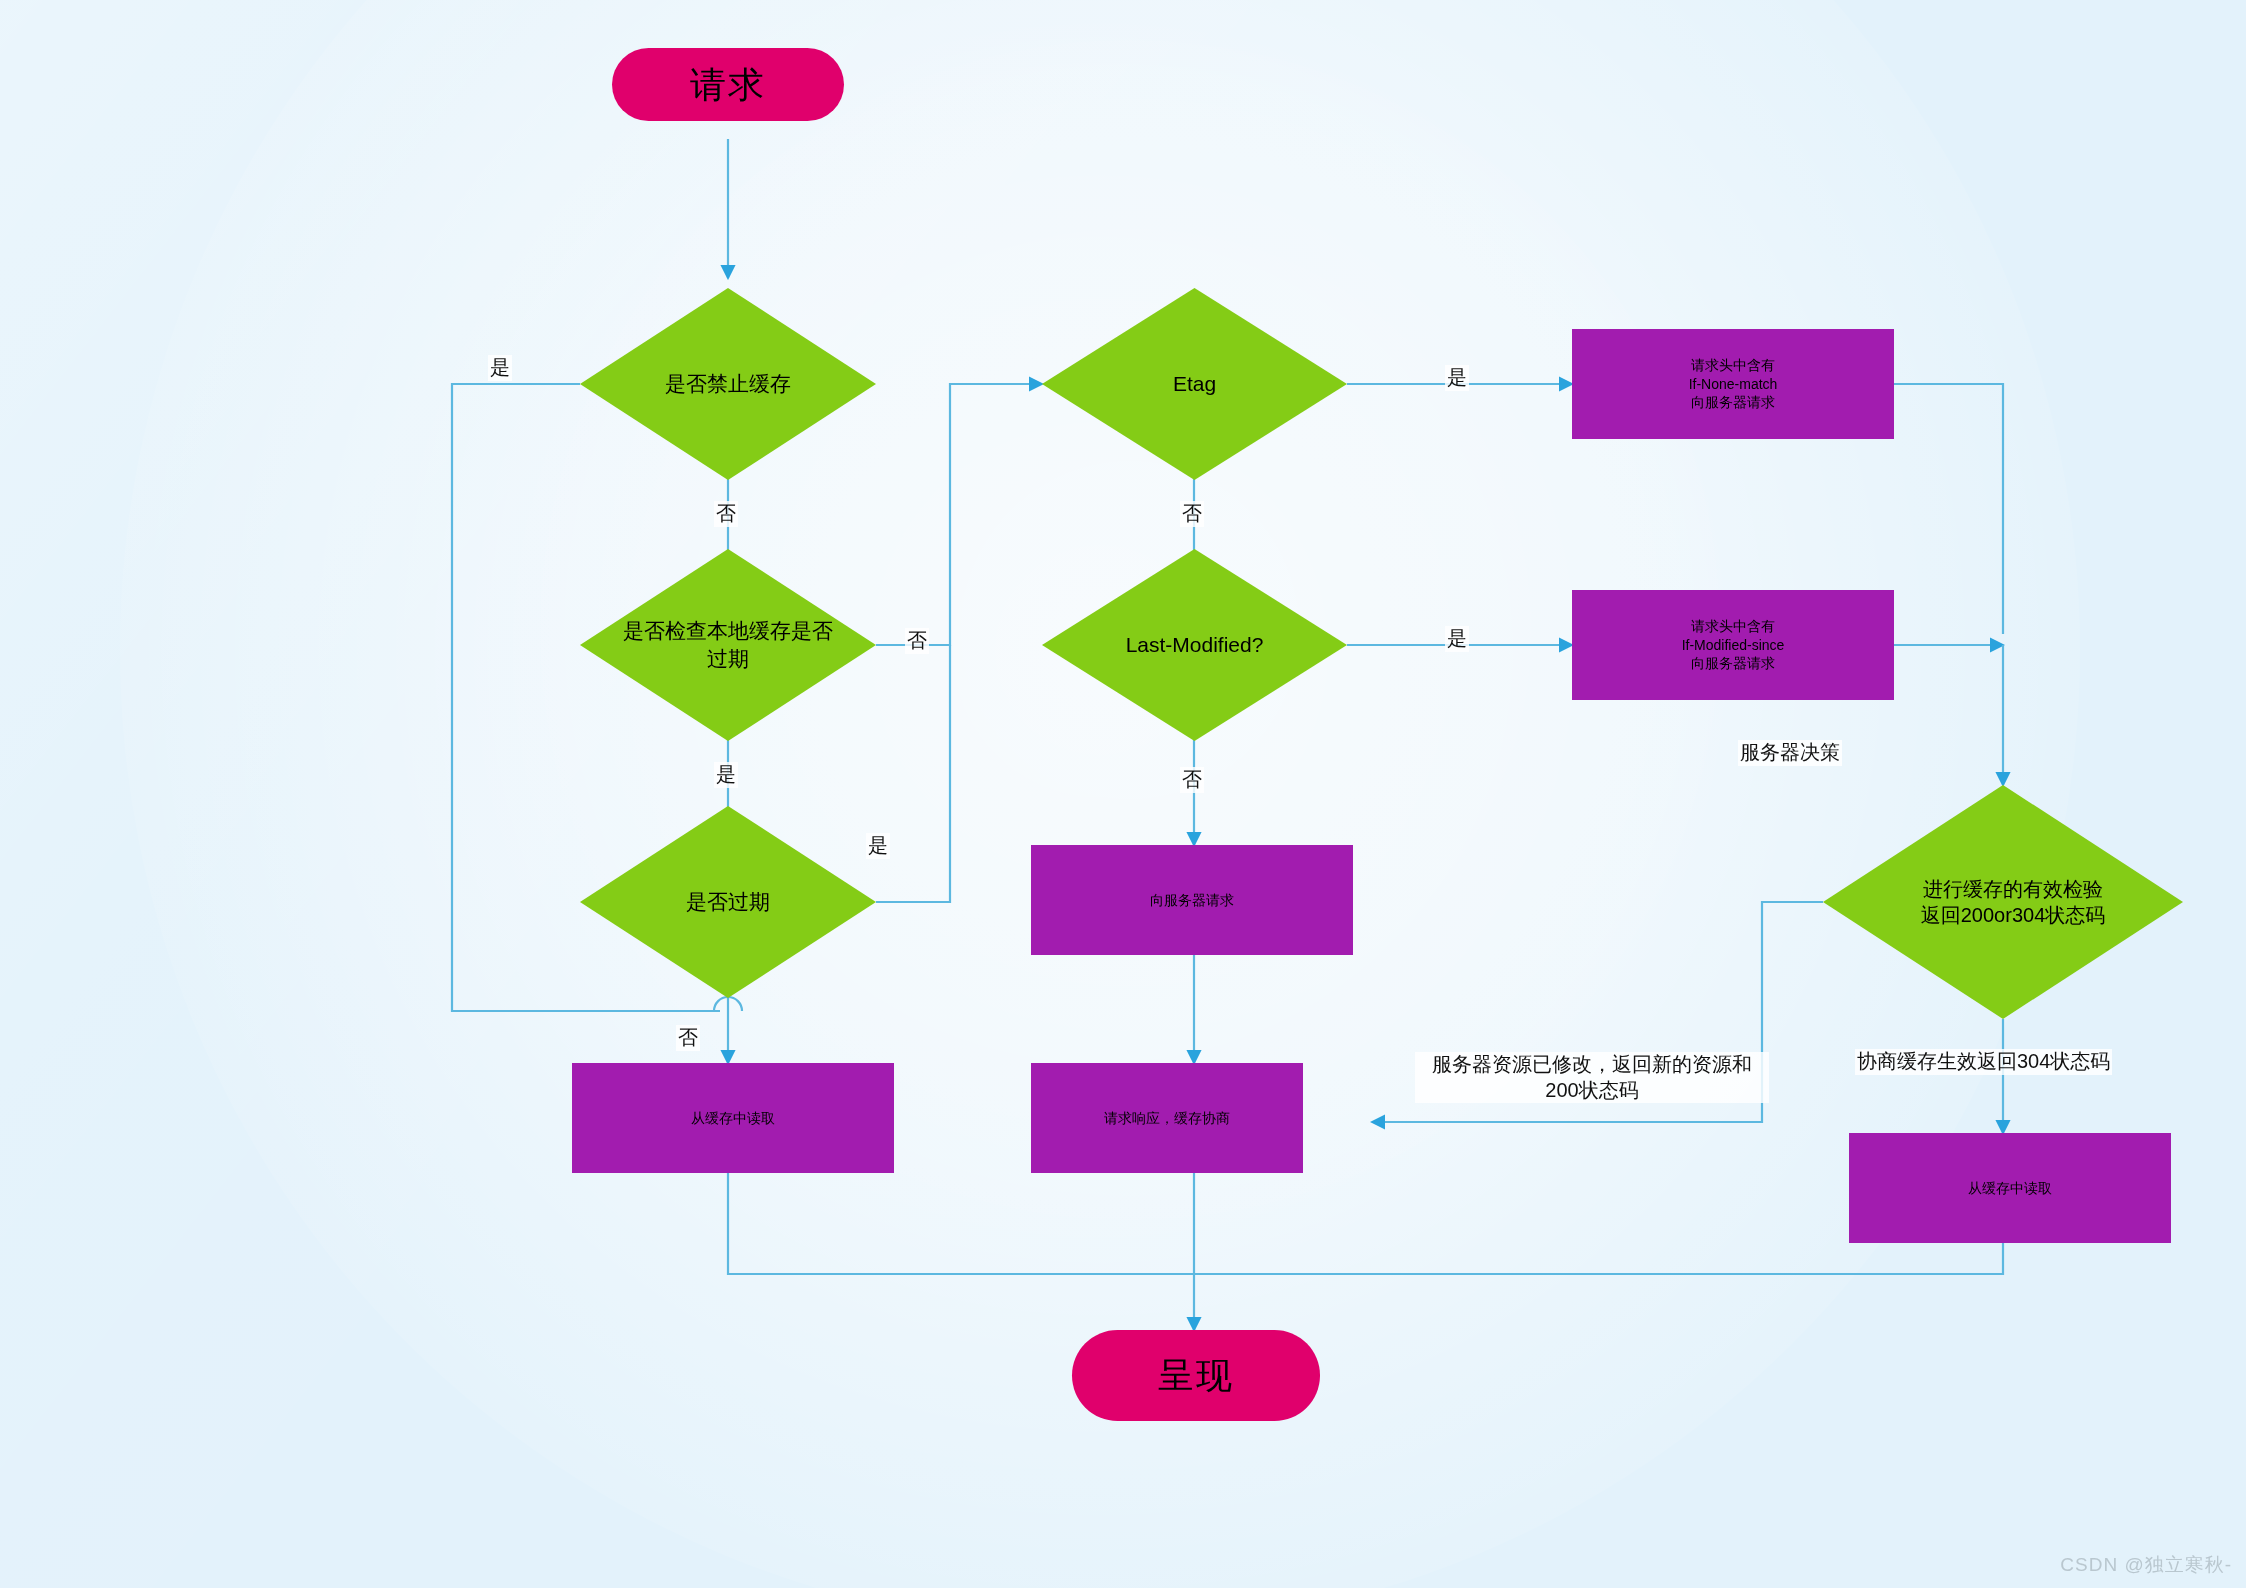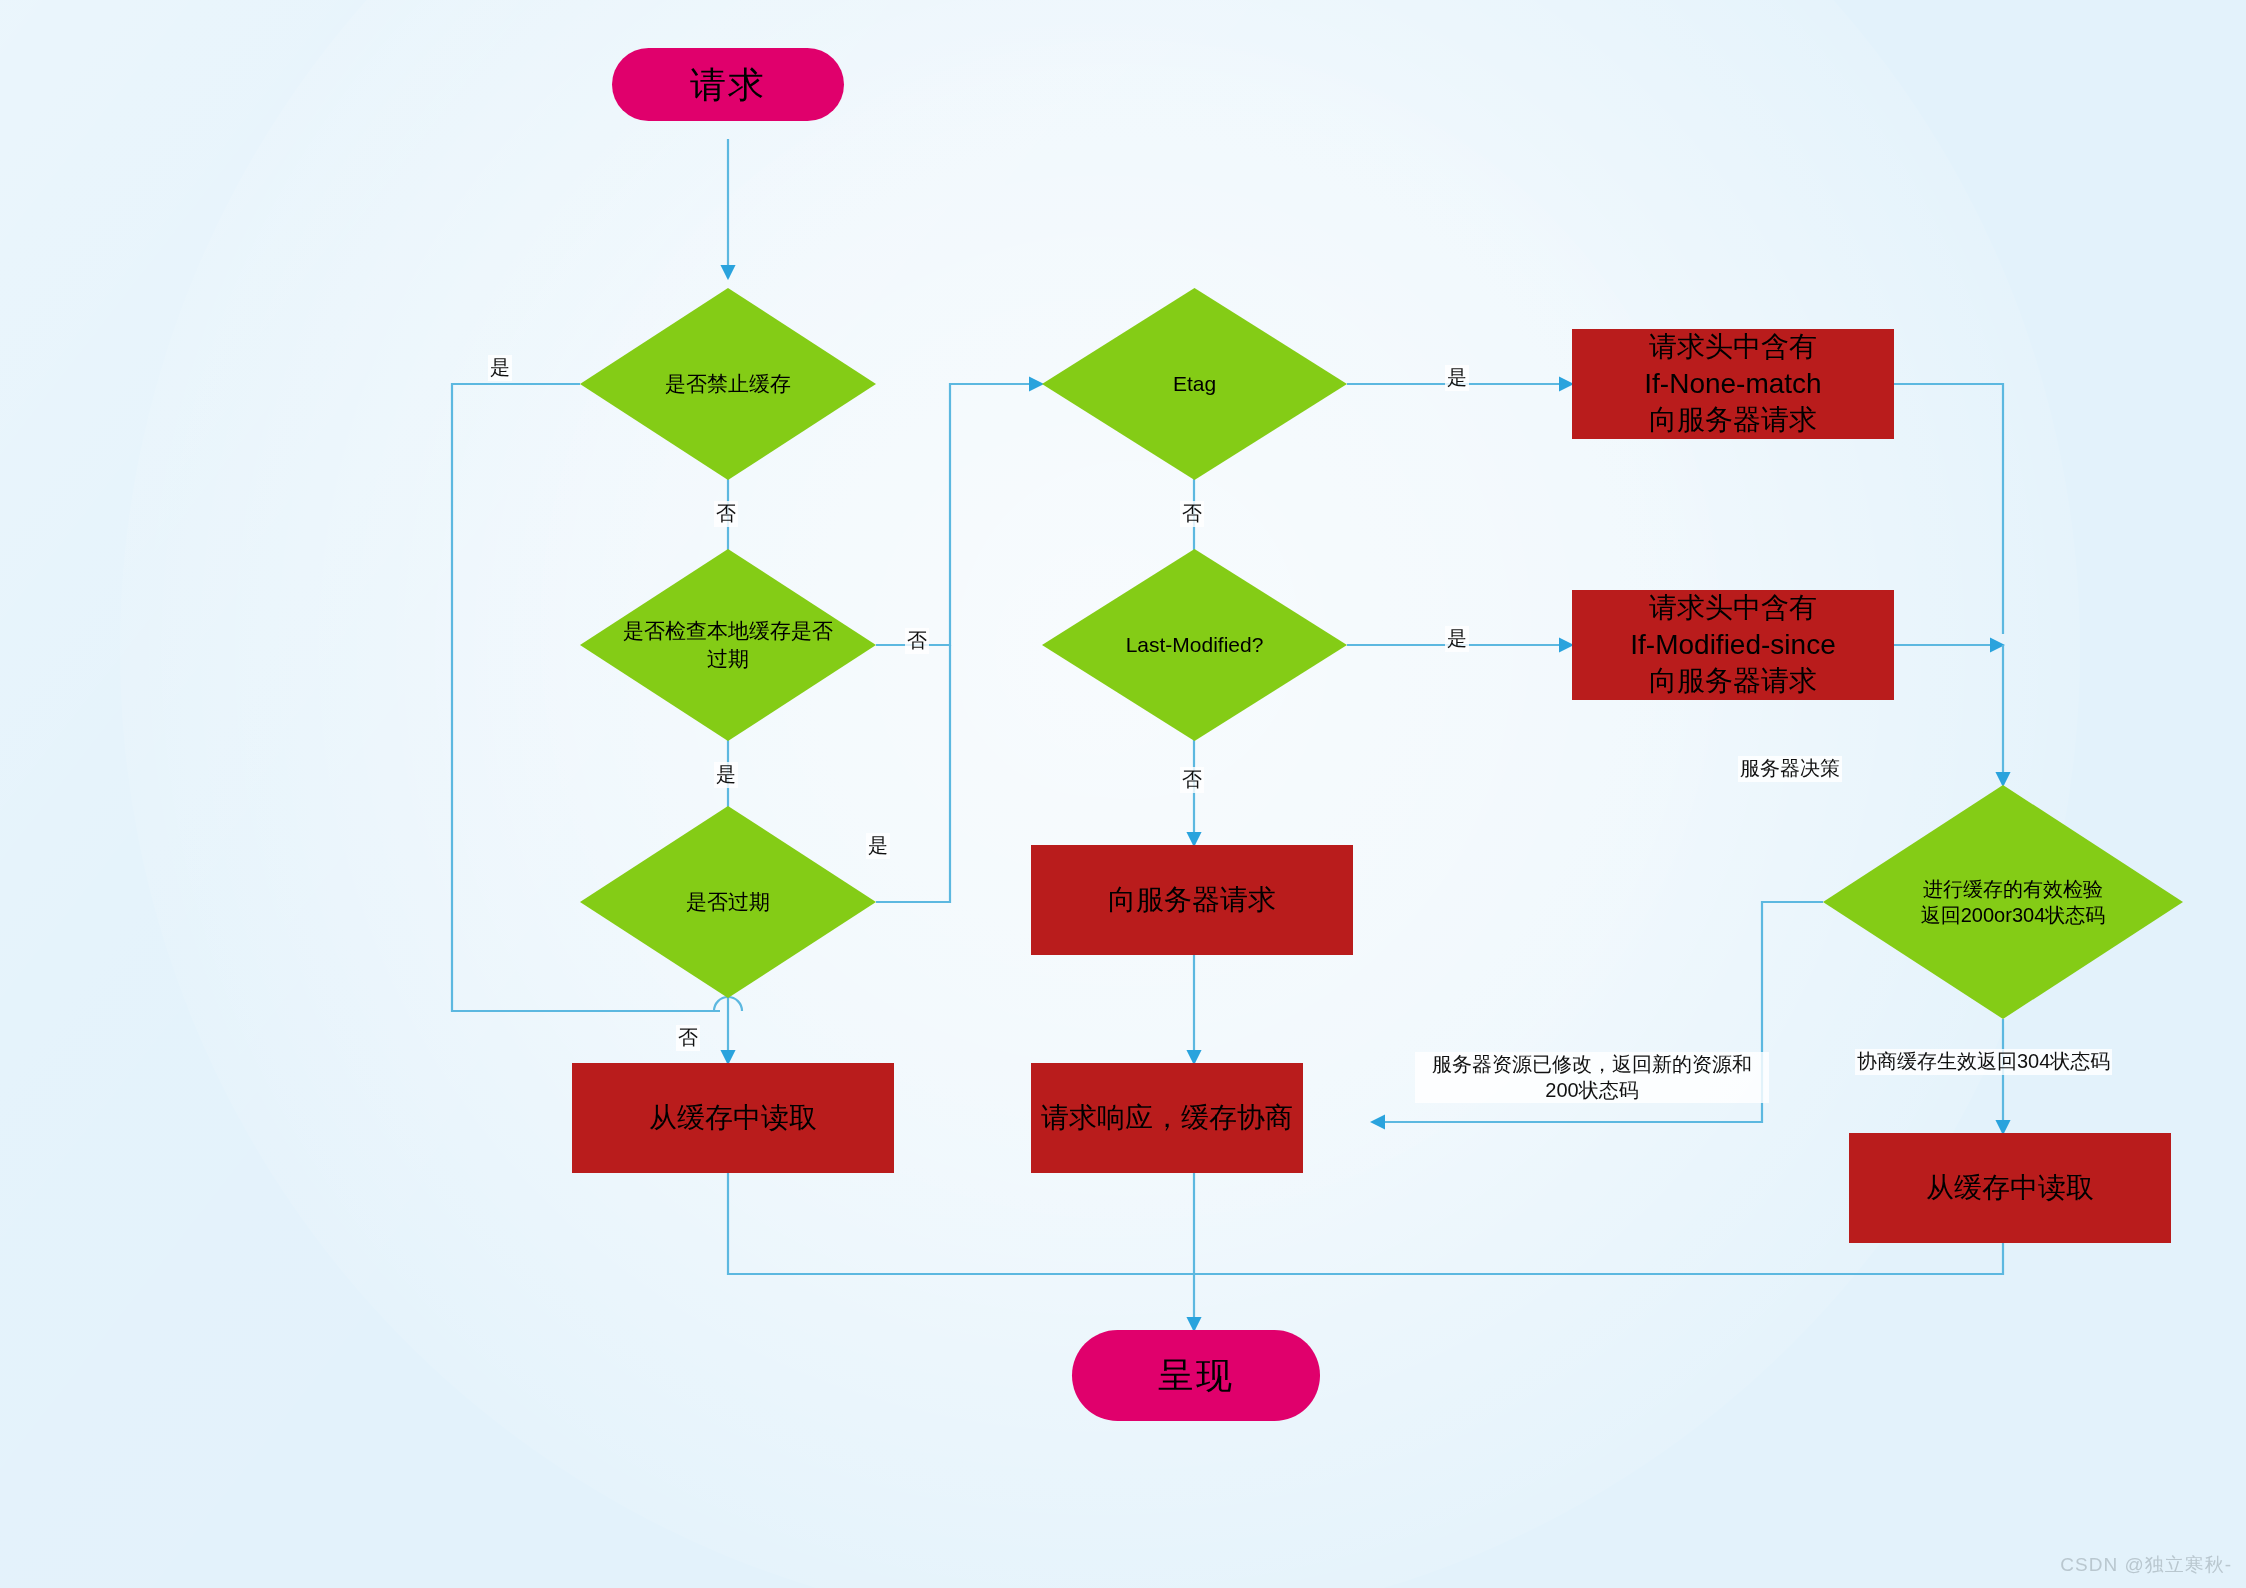--- a/index.html
+++ b/index.html
@@ -72,22 +72,22 @@
     font-size: 36px;
     letter-spacing: 2px;
   }
   .decision {
     background: #84cc16;
     clip-path: polygon(50% 0%, 100% 50%, 50% 100%, 0% 50%);
     font-size: 21px;
   }
   .decision .dtext { max-width: 80%; }
   .process {
-    background: #b91c1c;
-    font-size: 28px;
+    background: #a21caf;
+    font-size: 14px;
   }
 
   
   .elabel {
     position: absolute;
     font-size: 20px;
     color: #111;
     background: rgba(255,255,255,0.82);
     line-height: 1.28;
     text-align: center;
@@ -250,21 +250,21 @@
   <div class="elabel" style="left:676px; top:1025px;">否</div>
 
   <div class="elabel" style="left:1445px; top:365px;">是</div>
 
   <div class="elabel" style="left:1180px; top:501px;">否</div>
 
   <div class="elabel" style="left:1445px; top:626px;">是</div>
 
   <div class="elabel" style="left:1180px; top:767px;">否</div>
 
-  <div class="elabel" style="left:1738px; top:756px;">服务器决策</div>
+  <div class="elabel" style="left:1738px; top:740px;">服务器决策</div>
 
   <div class="elabel wrap" style="left:1415px; top:1045px; width:350px;margin-top:7px;">服务器资源已修改，返回新的资源和200状态码</div>
 
   <div class="elabel" style="left:1855px; top:1049px;">协商缓存生效返回304状态码</div>
 
   <div id="watermark">CSDN @独立寒秋-</div>
 
 </div>
 
 </body></html>

